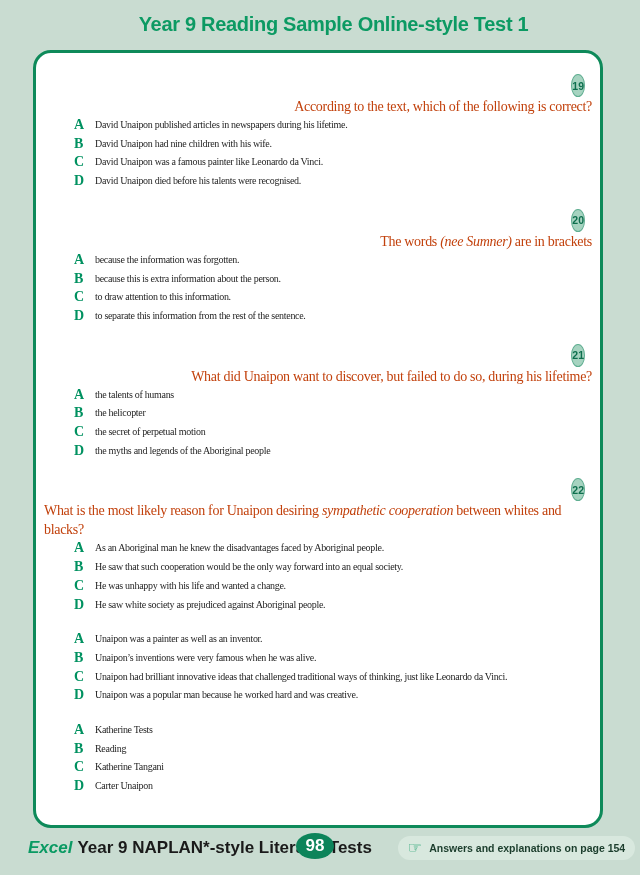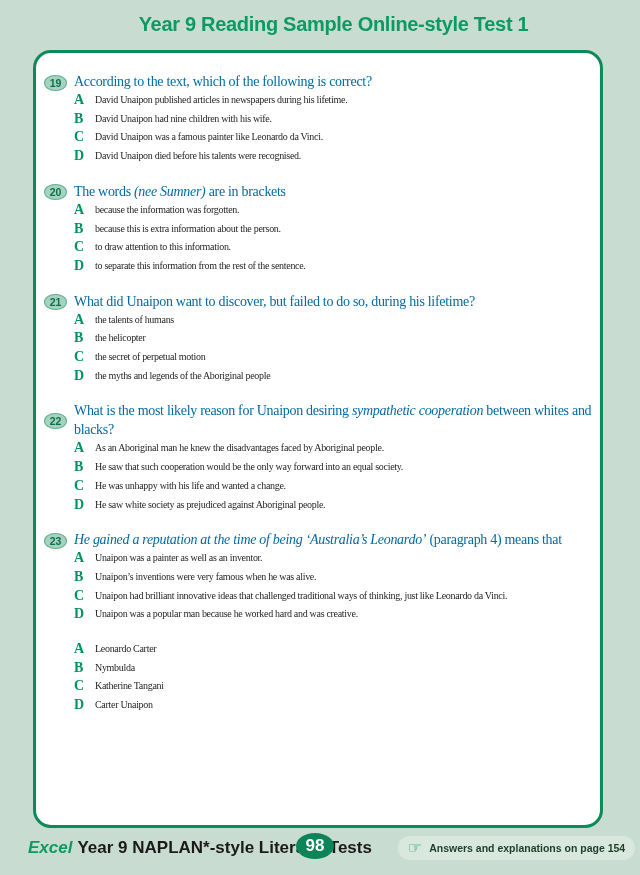--- a/index.html
+++ b/index.html
@@ -24,41 +24,41 @@
   .sheet {
     position: absolute;
     left: 33px; top: 50px;
     width: 570px; height: 778px;
     background: #ffffff;
     border: 3px solid #0e8a5a;
     border-radius: 18px;
     padding: 19px 8px 0 8px;
   }
   .question { margin-bottom: 16px; }
-  .qrow { display: flex; align-items: center; }
+  .qrow { display: flex; align-items: flex-end; flex-direction: column; }
   .qnum {
     flex: 0 0 23px;
     height: 16px;
     margin: 2px 7px 0 0;
     background: #a6d3c0;
     border: 1px solid #5fae91;
     border-radius: 50%;
     color: #0e6f4e;
     font-family: "Liberation Sans", sans-serif;
     font-size: 10.5px;
     font-weight: bold;
     display: flex;
     align-items: center;
     justify-content: center;
   }
   .stem {
     font-size: 14px;
     line-height: 19px;
     letter-spacing: -0.3px;
-    color: #0369a1;
+    color: #c2410c;
   }
   .options { margin-left: 30px; }
   .option { display: flex; line-height: 18.7px; }
   .letter {
     flex: 0 0 21px;
     color: #009160;
     font-weight: bold;
     font-size: 14px;
   }
   .otext {
@@ -199,24 +199,20 @@
         <span class="otext">He was unhappy with his life and wanted a change.</span>
       </div>
       <div class="option">
         <span class="letter">D</span>
         <span class="otext">He saw white society as prejudiced against Aboriginal people.</span>
       </div>
     </div>
   </section>
 
   <section class="question">
-    <div class="qrow">
-      <span class="qnum">23</span>
-      <p class="stem"><span></span><em>He gained a reputation at the time of being ‘Australia’s Leonardo’</em><span> (paragraph 4) means that</span></p>
-    </div>
     <div class="options">
       <div class="option">
         <span class="letter">A</span>
         <span class="otext">Unaipon was a painter as well as an inventor.</span>
       </div>
       <div class="option">
         <span class="letter">B</span>
         <span class="otext">Unaipon’s inventions were very famous when he was alive.</span>
       </div>
       <div class="option">
@@ -227,25 +223,25 @@
         <span class="letter">D</span>
         <span class="otext">Unaipon was a popular man because he worked hard and was creative.</span>
       </div>
     </div>
   </section>
 
   <section class="question">
     <div class="options">
       <div class="option">
         <span class="letter">A</span>
-        <span class="otext">Leonardo Carter</span>
-      </div>
-      <div class="option">
-        <span class="letter">B</span>
-        <span class="otext">Nymbulda</span>
+        <span class="otext">Katherine Tests</span>
+      </div>
+      <div class="option">
+        <span class="letter">B</span>
+        <span class="otext">Reading</span>
       </div>
       <div class="option">
         <span class="letter">C</span>
         <span class="otext">Katherine Tangani</span>
       </div>
       <div class="option">
         <span class="letter">D</span>
         <span class="otext">Carter Unaipon</span>
       </div>
     </div>

